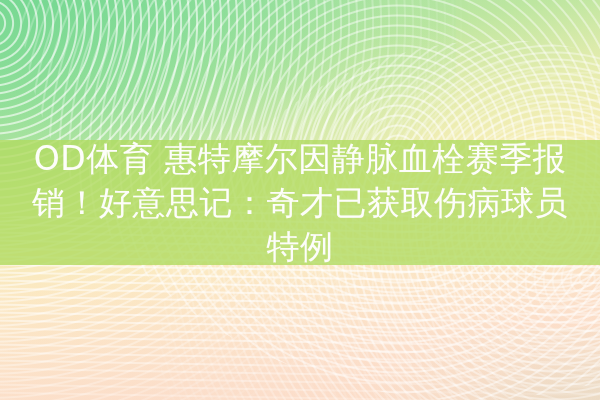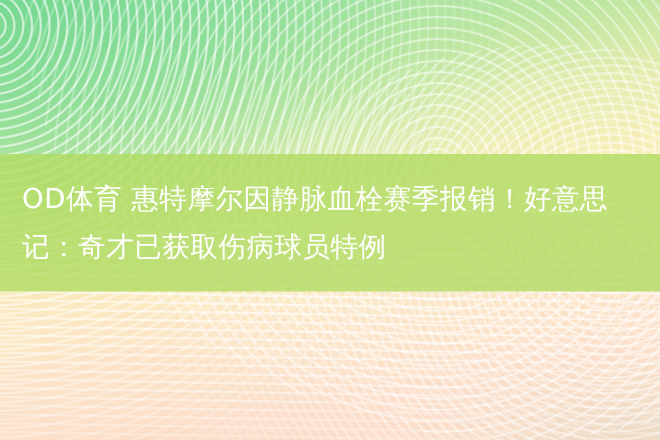--- a/index.html
+++ b/index.html
@@ -181,22 +181,23 @@
     display: flex;
     flex-direction: column;
     align-items: center;
     justify-content: center;
   }
   .caption-text {
     width: 580px;
     margin: 0;
     padding: 0 10px;
     box-sizing: border-box;
+    text-align: center;
     color: #fdfdfa;
-    font-size: 25px;
+    font-size: 33px;
     line-height: 44px;
     font-weight: 400;
     letter-spacing: 0.5px;
     white-space: pre-wrap;
     text-shadow: 0 0 1px rgba(255,255,255,0.25);
   }
 </style>
 </head>
 <body>
 

